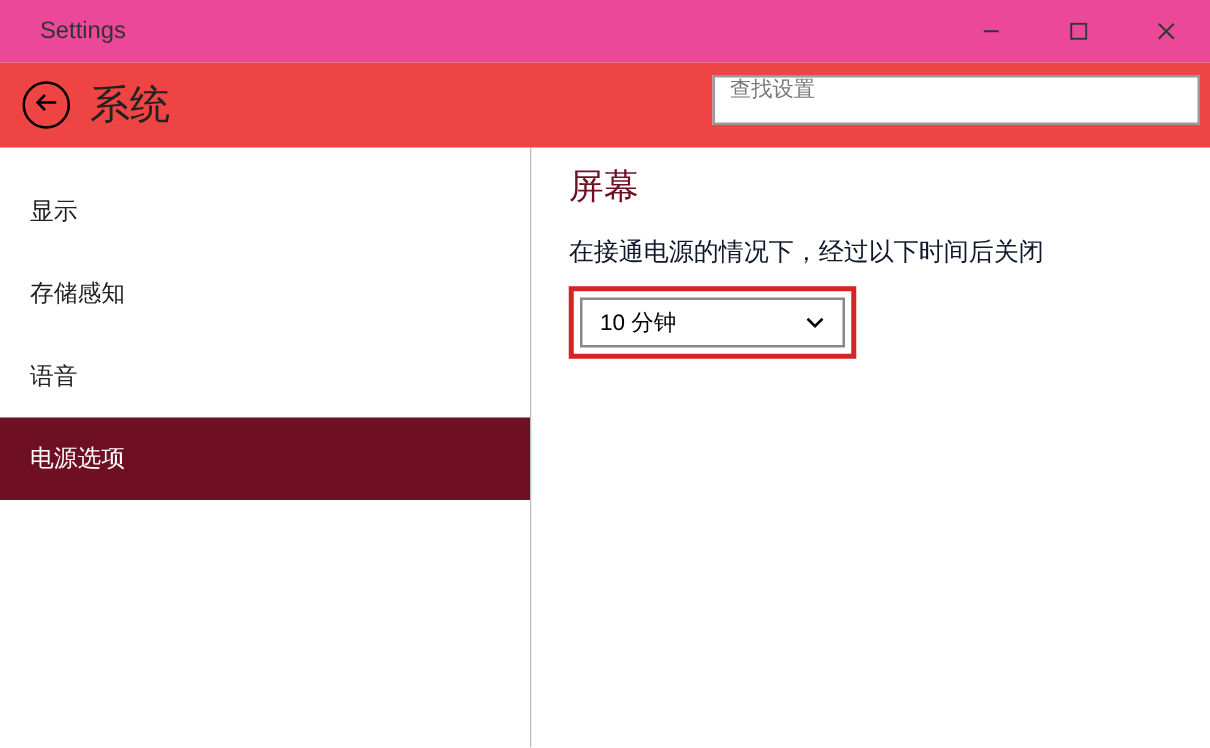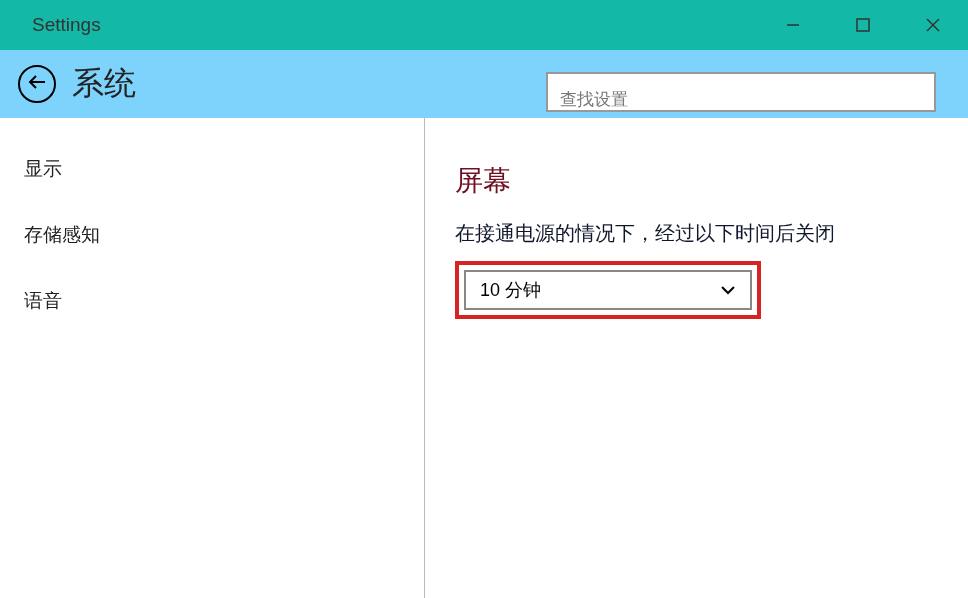--- a/index.html
+++ b/index.html
@@ -1,20 +1,20 @@
 <!DOCTYPE html>
 <html><head>
   <meta charset="utf-8">
   <style>
     * { margin: 0; padding: 0; box-sizing: border-box; font-family: "Microsoft YaHei", "Segoe UI", sans-serif; }
     body { width: 968px; height: 598px; background: #fff; overflow: hidden; }
 
     .titlebar {
       height: 50px;
-      background: #14b8a6;
+      background: #ec4899;
       display: flex;
       align-items: center;
       padding-left: 32px;
       position: relative;
     }
     .titlebar .title { font-size: 19px; color: #333; }
     .win-controls {
       position: absolute;
       right: 0;
       top: 0;
@@ -28,48 +28,47 @@
       display: flex;
       align-items: center;
       justify-content: center;
       font-size: 18px;
       color: #333;
       cursor: default;
     }
 
     .header {
       height: 68px;
-      background: #7dd3fc;
+      background: #ef4444;
       display: flex;
       align-items: center;
       padding: 0 18px;
       position: relative;
     }
     .back-btn {
       width: 38px; height: 38px;
       border: 2px solid #000;
       border-radius: 50%;
       display: flex;
       align-items: center;
       justify-content: center;
       margin-right: 16px;
     }
     .header-title { font-size: 32px; color: #222; }
     .search-box {
       position: absolute;
-      right: 32px;
+      right: 8px;
       top: 10px;
       width: 390px;
       height: 40px;
       border: 2px solid #999;
       background: #fff;
       display: flex;
-      align-items: flex-end;
+      align-items: flex-start;
       padding: 0 12px;
-      margin-top: 12px;
     }
     .search-box input {
       border: none; outline: none;
       font-size: 17px; color: #666;
       width: 100%;
       background: transparent;
     }
     .search-box input::placeholder { color: #777; }
 
     .body {
@@ -90,41 +89,41 @@
       font-size: 19px;
       color: #222;
     }
     .sidebar-item.selected {
       background: #6f0f23;
       color: #fff;
     }
 
     .content {
       flex: 1;
-      padding: 44px 30px;
+      padding: 12px 30px;
       position: relative;
     }
     .section-title {
       font-size: 28px;
       font-weight: 400;
       color: #6f0f23;
       margin-bottom: 20px;
     }
     .field-label {
       font-size: 20px;
       color: #0f172a;
       margin-bottom: 14px;
     }
     .highlight-box {
       display: inline-block;
       border: 4px solid #d62323;
       padding: 5px;
     }
     .dropdown {
-      width: 288px; height: 40px;
+      width: 212px; height: 40px;
       border: 2px solid #888;
       background: #fff;
       display: flex;
       align-items: center;
       justify-content: space-between;
       padding: 0 14px;
       font-size: 18px;
     }
     .dropdown .chev { font-size: 14px; }
   </style>
@@ -171,20 +170,23 @@
 <div class="body">
   <div class="sidebar">
     <div class="sidebar-item">
       <span>显示</span>
     </div>
     <div class="sidebar-item">
       <span>存储感知</span>
     </div>
     <div class="sidebar-item">
       <span>语音</span>
+    </div>
+    <div class="sidebar-item selected">
+      <span>电源选项</span>
     </div>
   </div>
 
   <div class="content">
     <div class="section-title">屏幕</div>
     <div class="field-label">在接通电源的情况下，经过以下时间后关闭</div>
     <div class="highlight-box">
       <div class="dropdown">
         <span>10 分钟</span>
         <span class="chev">

